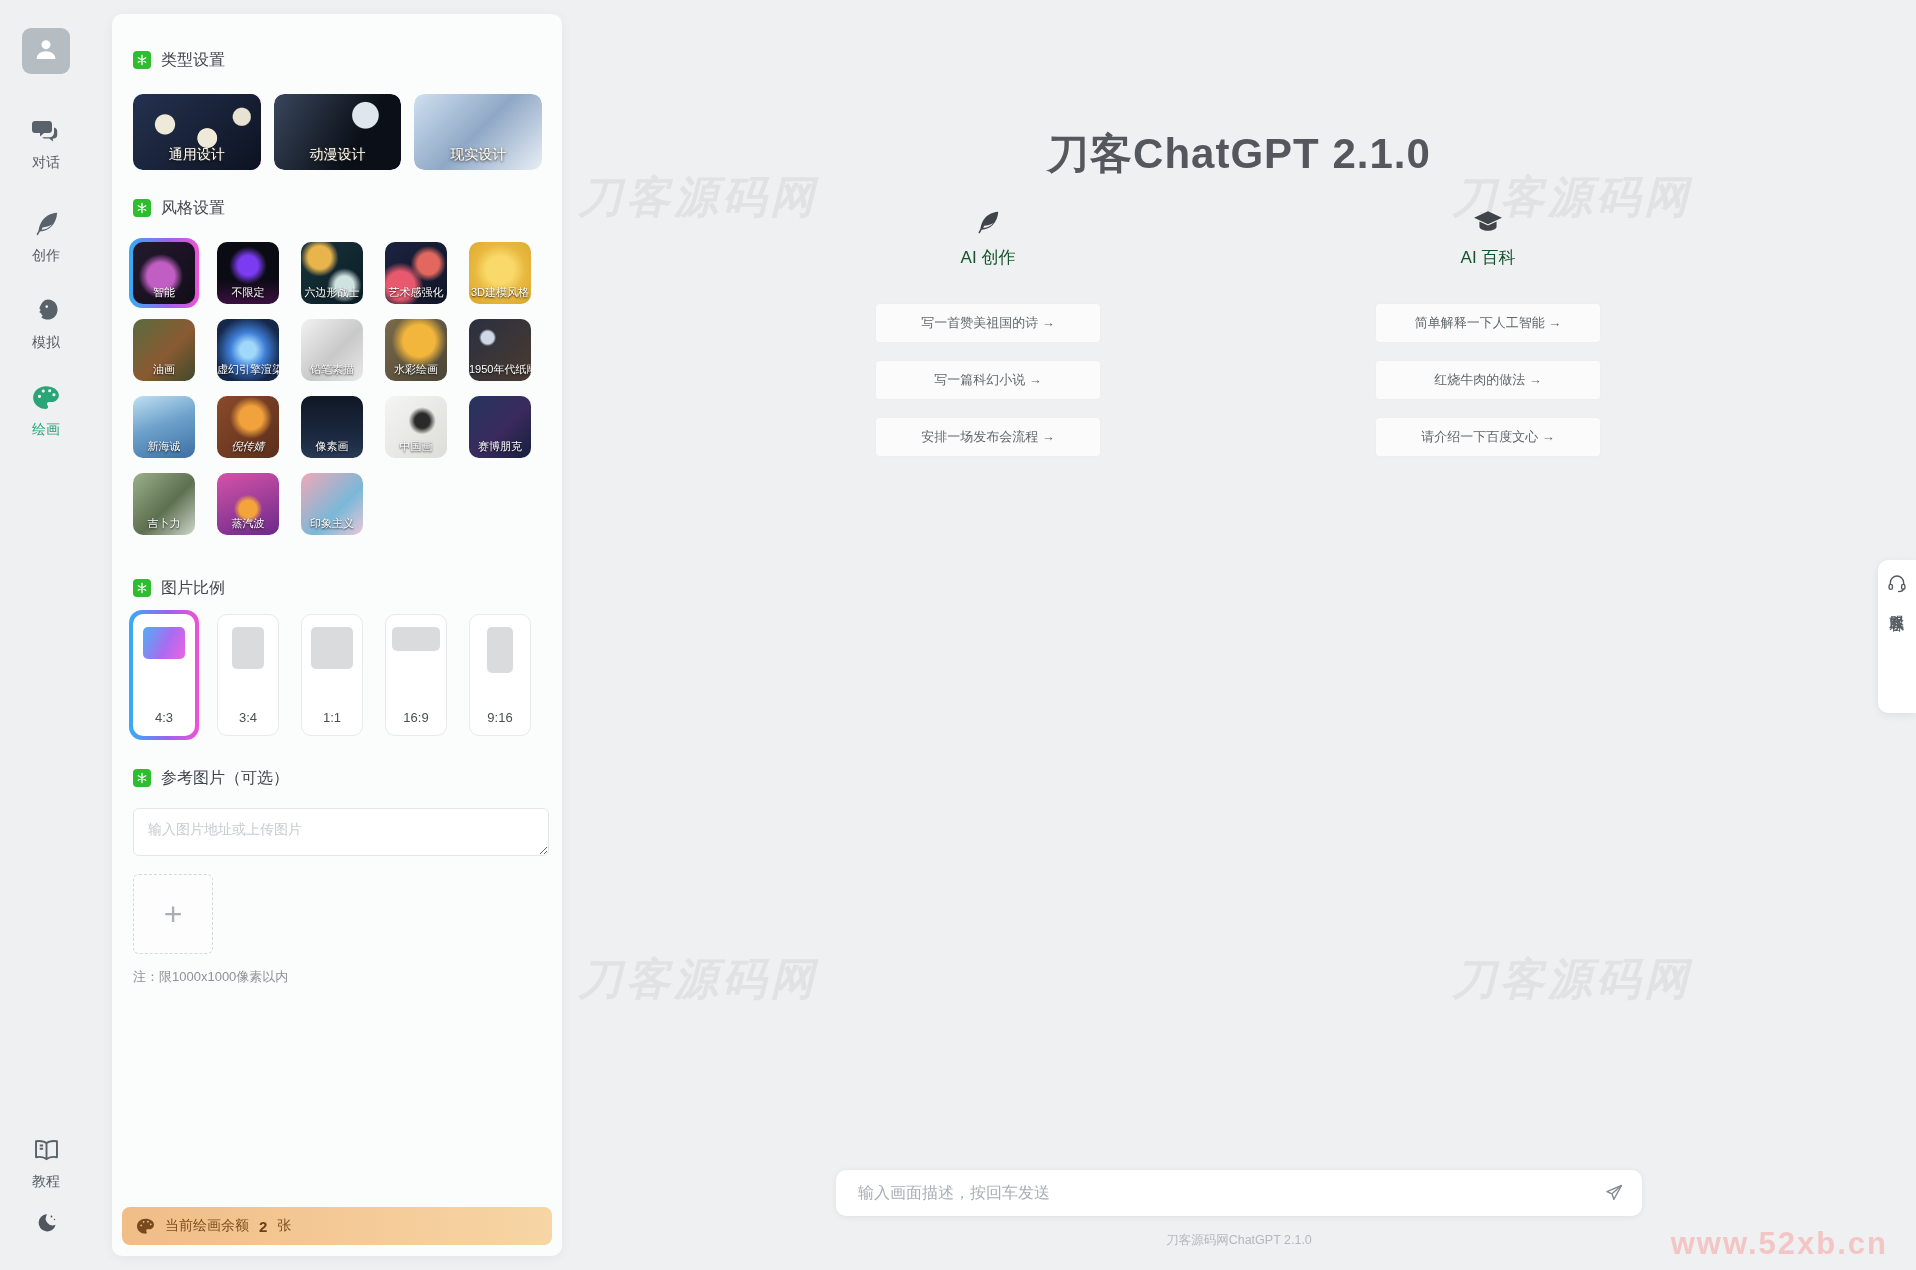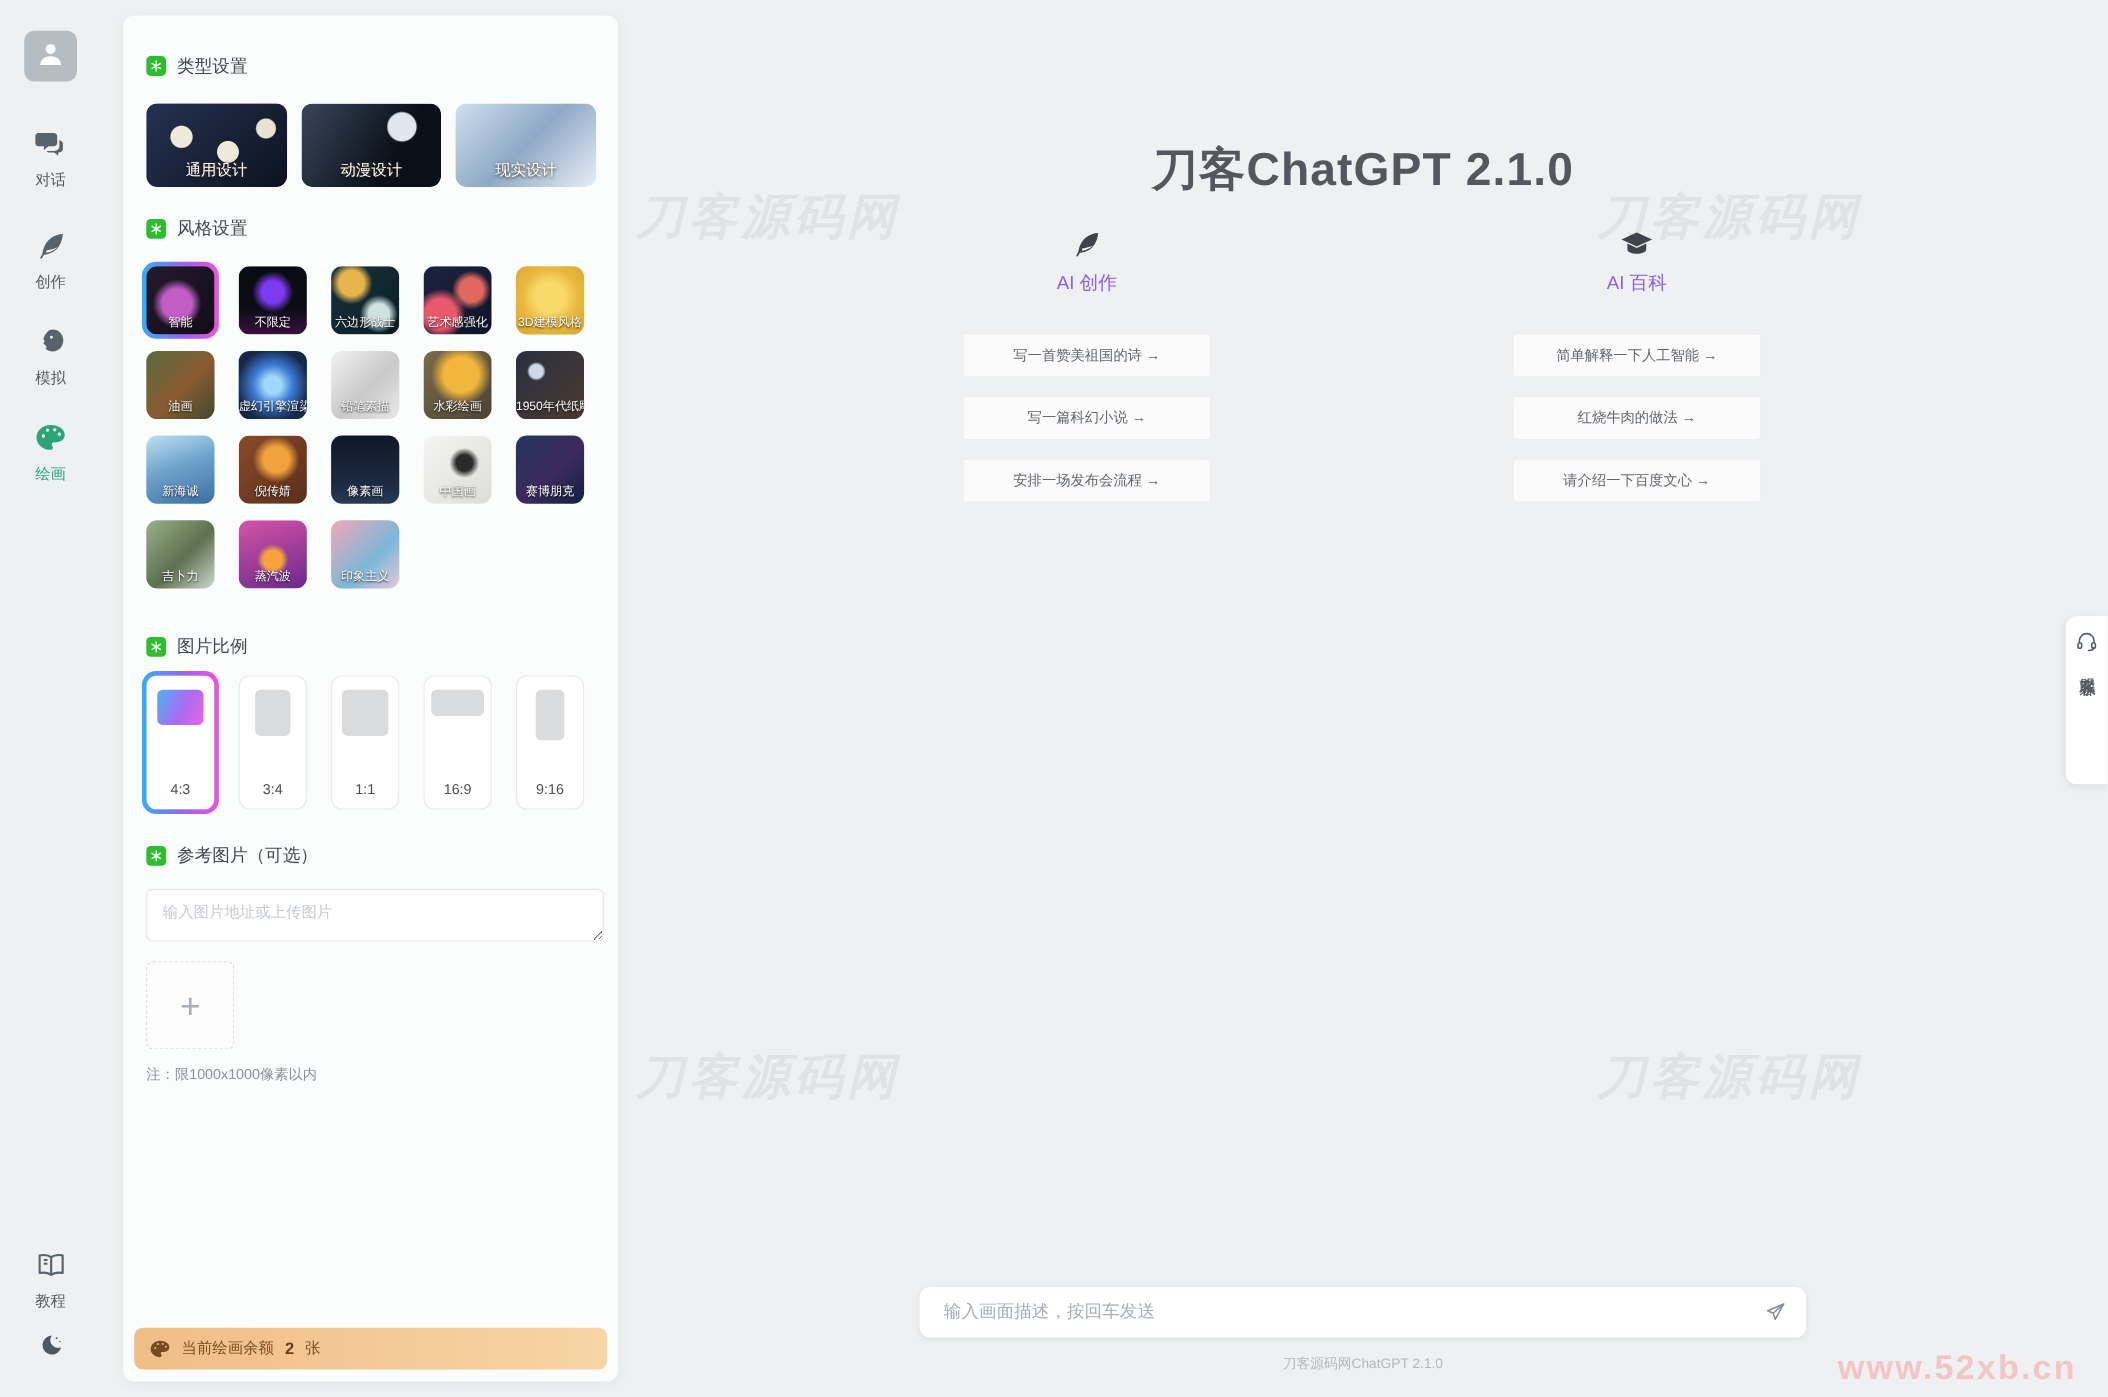--- a/index.html
+++ b/index.html
@@ -64,21 +64,21 @@
   .quota-bar { position:absolute; left:10px; bottom:11px; width:430px; height:38px; border-radius:8px;
                display:flex; align-items:center; gap:10px; padding:0 14px; color:#7d4e1f; font-size:14px; }
   .quota-bar b { font-size:15px; color:#6b3f15; }
 
   
   .main-title { position:absolute; left:562px; right:0; top:126px; text-align:center; font-size:42px;
                 font-weight:700; color:#54585e; letter-spacing:1px; }
   .col { position:absolute; top:200px; width:226px; display:flex; flex-direction:column; align-items:center; }
   .col-1 { left:875px; } .col-2 { left:1125px; } .col-3 { left:1375px; }
   .col-icon { height:32px; margin-top:6px; color:#3f444a; display:flex; align-items:center; }
-  .col-title { margin-top:8px; font-size:17px; color:#8b5cf6; }
+  .col-title { margin-top:8px; font-size:17px; color:#14532d; }
   .prompt-btn { margin-top:17px; width:226px; height:40px; background:#fbfbfb; border:1px solid #eeeeef;
                 border-radius:4px; font-family:inherit; font-size:13px; color:#62676c; cursor:pointer; }
   .col .prompt-btn:first-of-type { margin-top:34px; }
 
   .input-bar { position:absolute; left:836px; top:1170px; width:806px; height:46px; background:#fff;
                border-radius:10px; box-shadow:0 1px 6px rgba(0,0,0,.07); display:flex; align-items:center;
                padding:0 18px 0 22px; }
   .input-bar input { flex:1; border:none; outline:none; font-family:inherit; font-size:16px; color:#444;
                      background:transparent; }
   .input-bar input::placeholder { color:#a9aeb4; }
@@ -273,21 +273,21 @@
           <div class="tile-bg" style="background: radial-gradient(circle at 30% 30%, rgb(207, 216, 232) 0px, rgb(207, 216, 232) 10%, transparent 14%), linear-gradient(135deg, rgb(42, 48, 64), rgb(74, 58, 48));">
             <span class="tile-label">1950年代纸雕</span>
           </div>
         </div>
       <div class="style-tile">
           <div class="tile-bg" style="background: linear-gradient(160deg, rgb(191, 224, 242) 0%, rgb(111, 163, 204) 45%, rgb(60, 111, 163));">
             <span class="tile-label">新海诚</span>
           </div>
         </div>
       <div class="style-tile">
-          <div class="tile-bg" style="background: radial-gradient(circle at 55% 35%, rgb(242, 162, 60) 0px, rgb(242, 162, 60) 22%, transparent 40%), linear-gradient(135deg, rgb(138, 74, 42), rgb(90, 46, 28));">
+          <div class="tile-bg" style="background: radial-gradient(circle at 55% 35%, rgb(242, 162, 60) 0px, rgb(242, 162, 60) 22%, transparent 40%), linear-gradient(135deg, rgb(138, 74, 42), rgb(90, 46, 28)); font-style: italic;">
             <span class="tile-label">倪传婧</span>
           </div>
         </div>
       <div class="style-tile">
           <div class="tile-bg" style="background: linear-gradient(rgb(16, 24, 38), rgb(28, 42, 66) 70%, rgb(42, 58, 86));">
             <span class="tile-label">像素画</span>
           </div>
         </div>
       <div class="style-tile">
           <div class="tile-bg" style="background: radial-gradient(circle at 60% 40%, rgb(42, 42, 42) 0px, rgb(42, 42, 42) 14%, transparent 26%), linear-gradient(135deg, rgb(245, 245, 243), rgb(220, 220, 216));">

